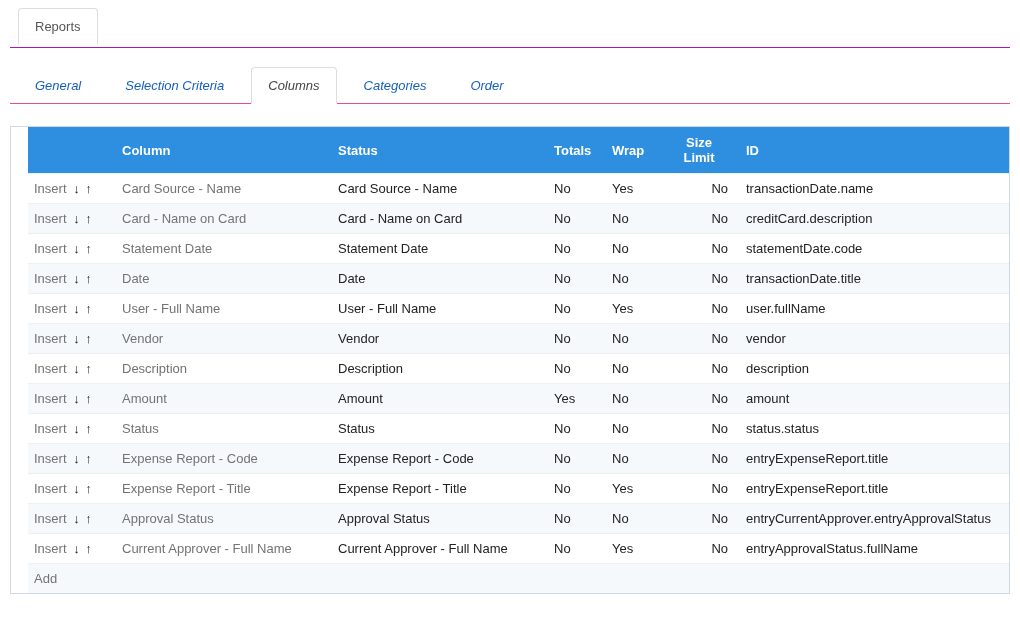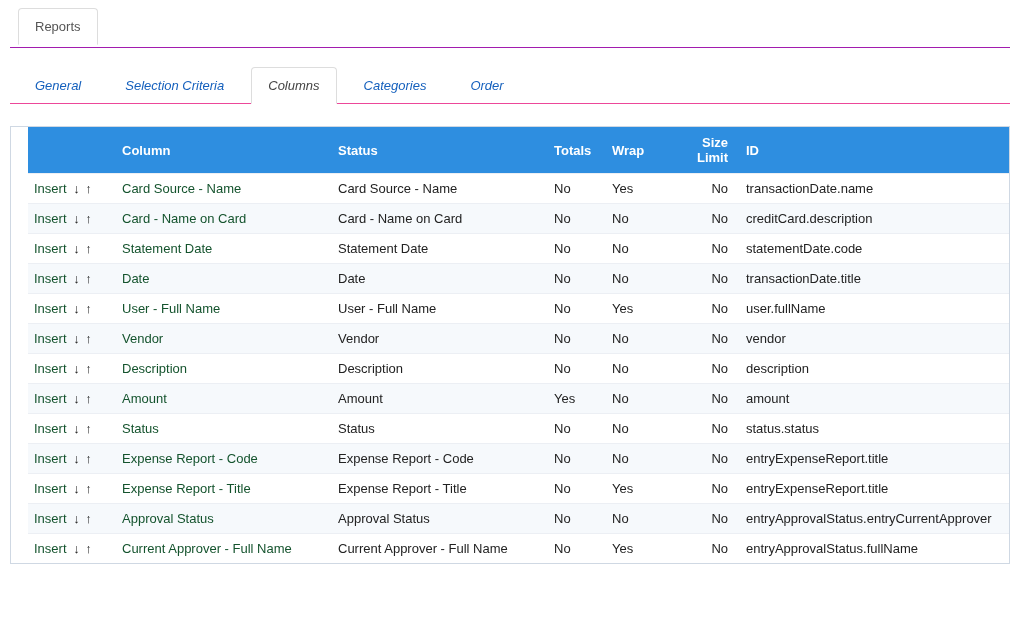--- a/index.html
+++ b/index.html
@@ -69,21 +69,21 @@
       padding: 8px 8px;
       font-size: 13px;
     }
     tbody td {
       padding: 7px 8px;
       border-top: 1px solid #eceff4;
       vertical-align: middle;
       font-size: 13px;
     }
     tbody tr:nth-child(even) td { background: #f6f9fc; }
-    .link { color: #14532d; cursor: pointer; }
+    .link { color: #737373; cursor: pointer; }
     .insert-col { width: 86px; padding-left: 6px !important; }
     .arrows { margin-left: 2px; white-space: nowrap; color:#222; }
     .arrow { cursor: pointer; font-size: 13px; display:inline-block; padding:0 1px; user-select:none; }
     col.c-insert { width: 86px; }
     col.c-column { width: 216px; }
     col.c-label  { width: 216px; }
     col.c-totals { width: 58px; }
     col.c-wrap   { width: 58px; }
     col.c-size   { width: 76px; }
     col.c-id     { }
@@ -111,21 +111,21 @@
         <col class="c-size">
         <col class="c-id">
     </colgroup>
     <thead>
       <tr>
         <th></th>
         <th>Column</th>
         <th>Status</th>
         <th>Totals</th>
         <th>Wrap</th>
-        <th style="text-align:right;padding-right:10px;">Size Limit</th>
+        <th style="text-align:center;padding-right:10px;">Size Limit</th>
         <th>ID</th>
       </tr>
     </thead>
     <tbody id="tbody">
 
     <tr>
           <td class="insert-col"><span class="link">Insert</span><span class="arrows"> <span class="arrow">↓</span> <span class="arrow">↑</span></span></td>
           <td><span class="link">Card Source - Name</span></td>
           <td>Card Source - Name</td>
           <td>No</td>
@@ -223,26 +223,29 @@
           <td style="text-align: right; padding-right: 10px;">No</td>
           <td>entryExpenseReport.title</td>
         </tr>
         <tr>
           <td class="insert-col"><span class="link">Insert</span><span class="arrows"> <span class="arrow">↓</span> <span class="arrow">↑</span></span></td>
           <td><span class="link">Approval Status</span></td>
           <td>Approval Status</td>
           <td>No</td>
           <td>No</td>
           <td style="text-align: right; padding-right: 10px;">No</td>
-          <td>entryApprovalStatus.entryCurrentApprover</td>
+          <td>entryCurrentApprover.entryApprovalStatus</td>
         </tr>
         <tr>
           <td class="insert-col"><span class="link">Insert</span><span class="arrows"> <span class="arrow">↓</span> <span class="arrow">↑</span></span></td>
           <td><span class="link">Current Approver - Full Name</span></td>
           <td>Current Approver - Full Name</td>
           <td>No</td>
           <td>Yes</td>
           <td style="text-align: right; padding-right: 10px;">No</td>
           <td>entryApprovalStatus.fullName</td>
+        </tr>
+        <tr class="footer-row">
+          <td colspan="7" style="padding-left: 6px;"><span class="link">Add</span></td>
         </tr>
       </tbody>
   </table>
 </div>
 
 </body></html>

